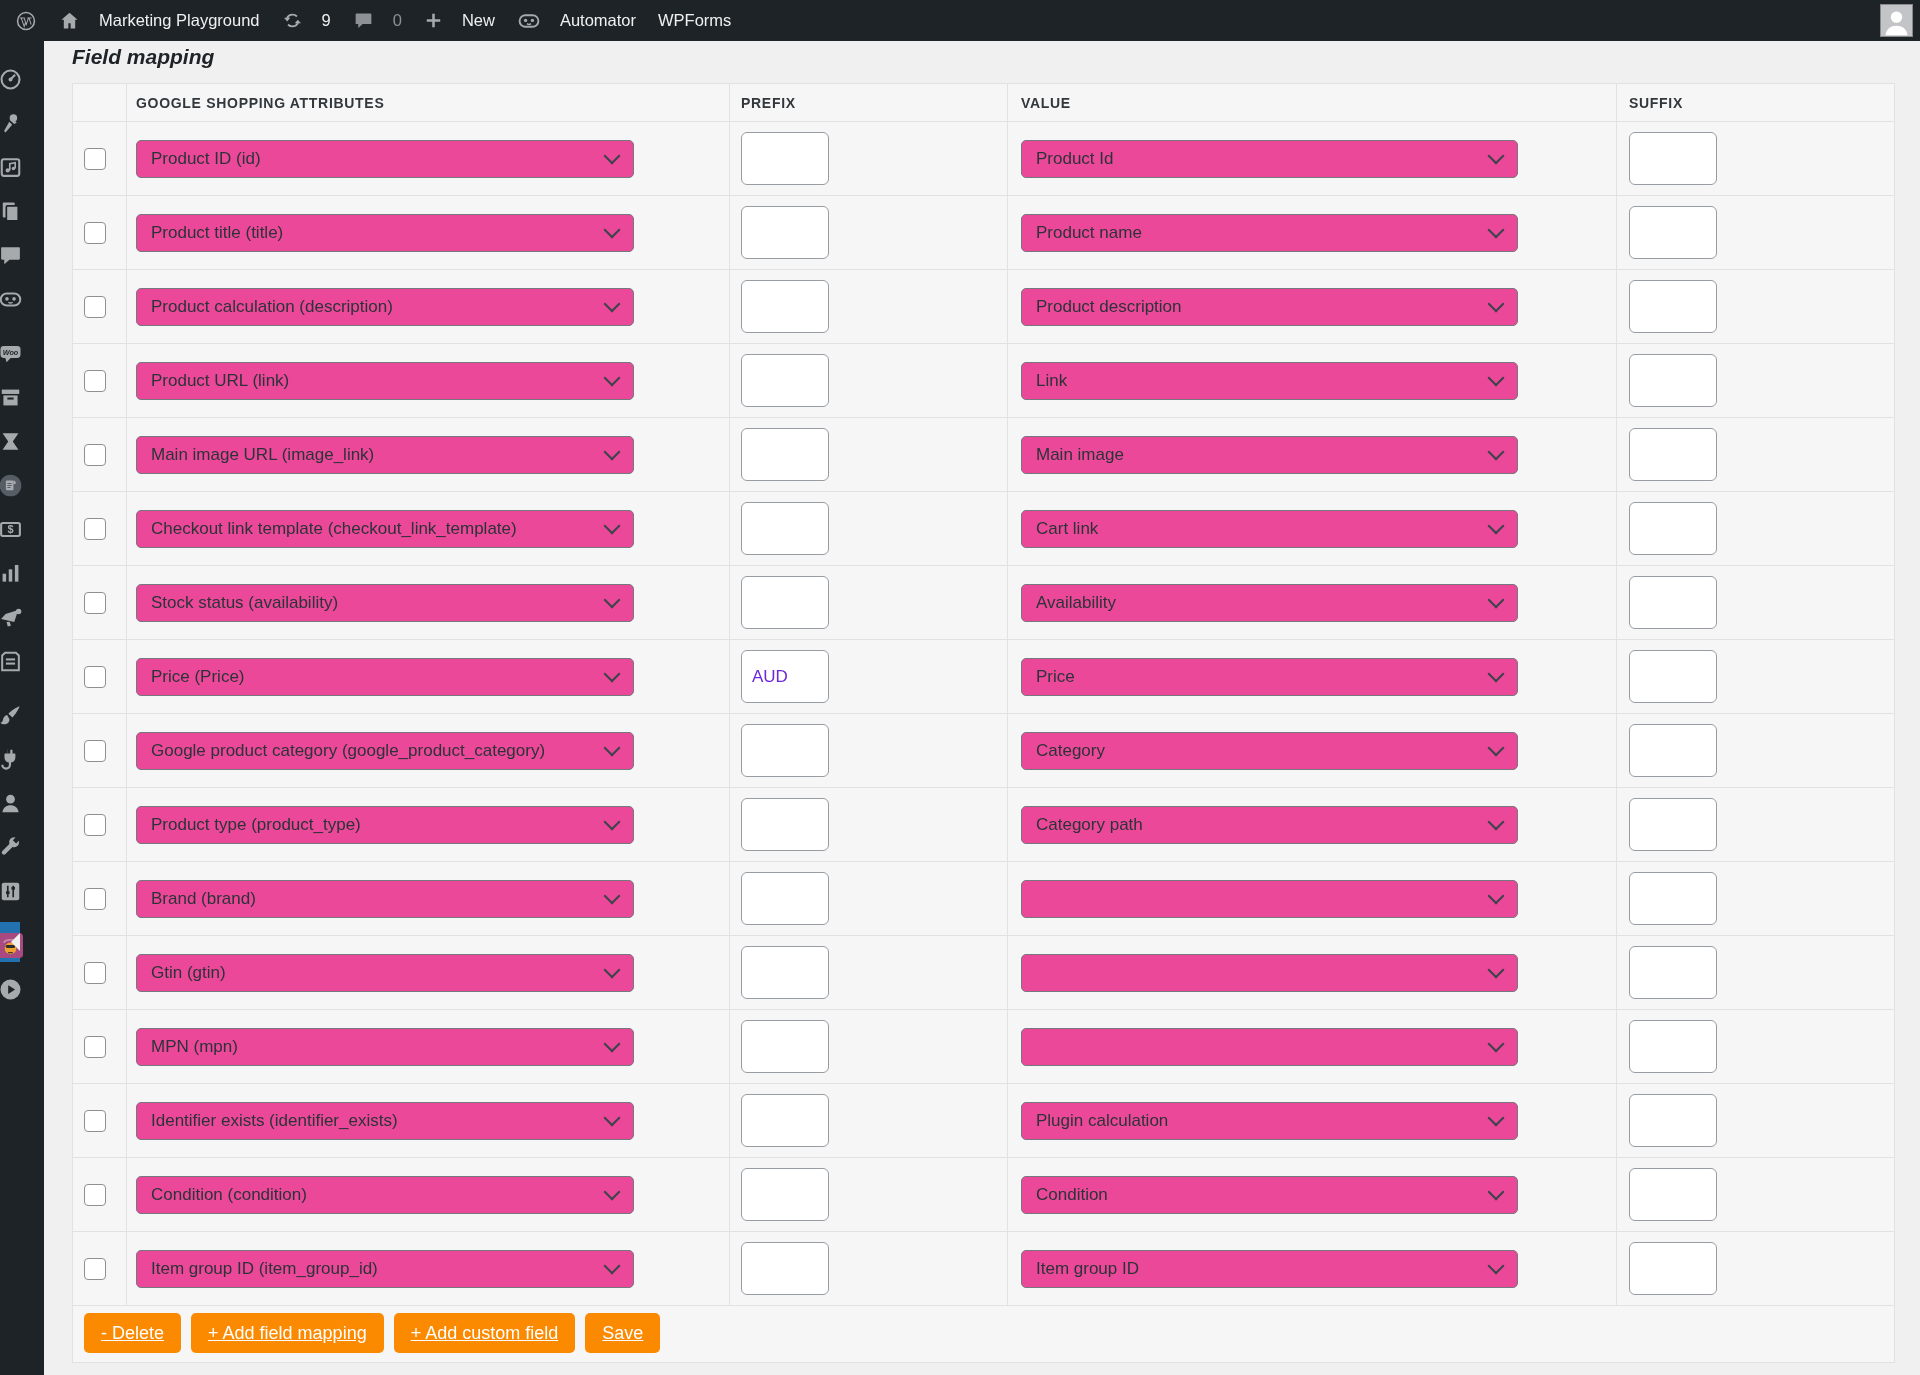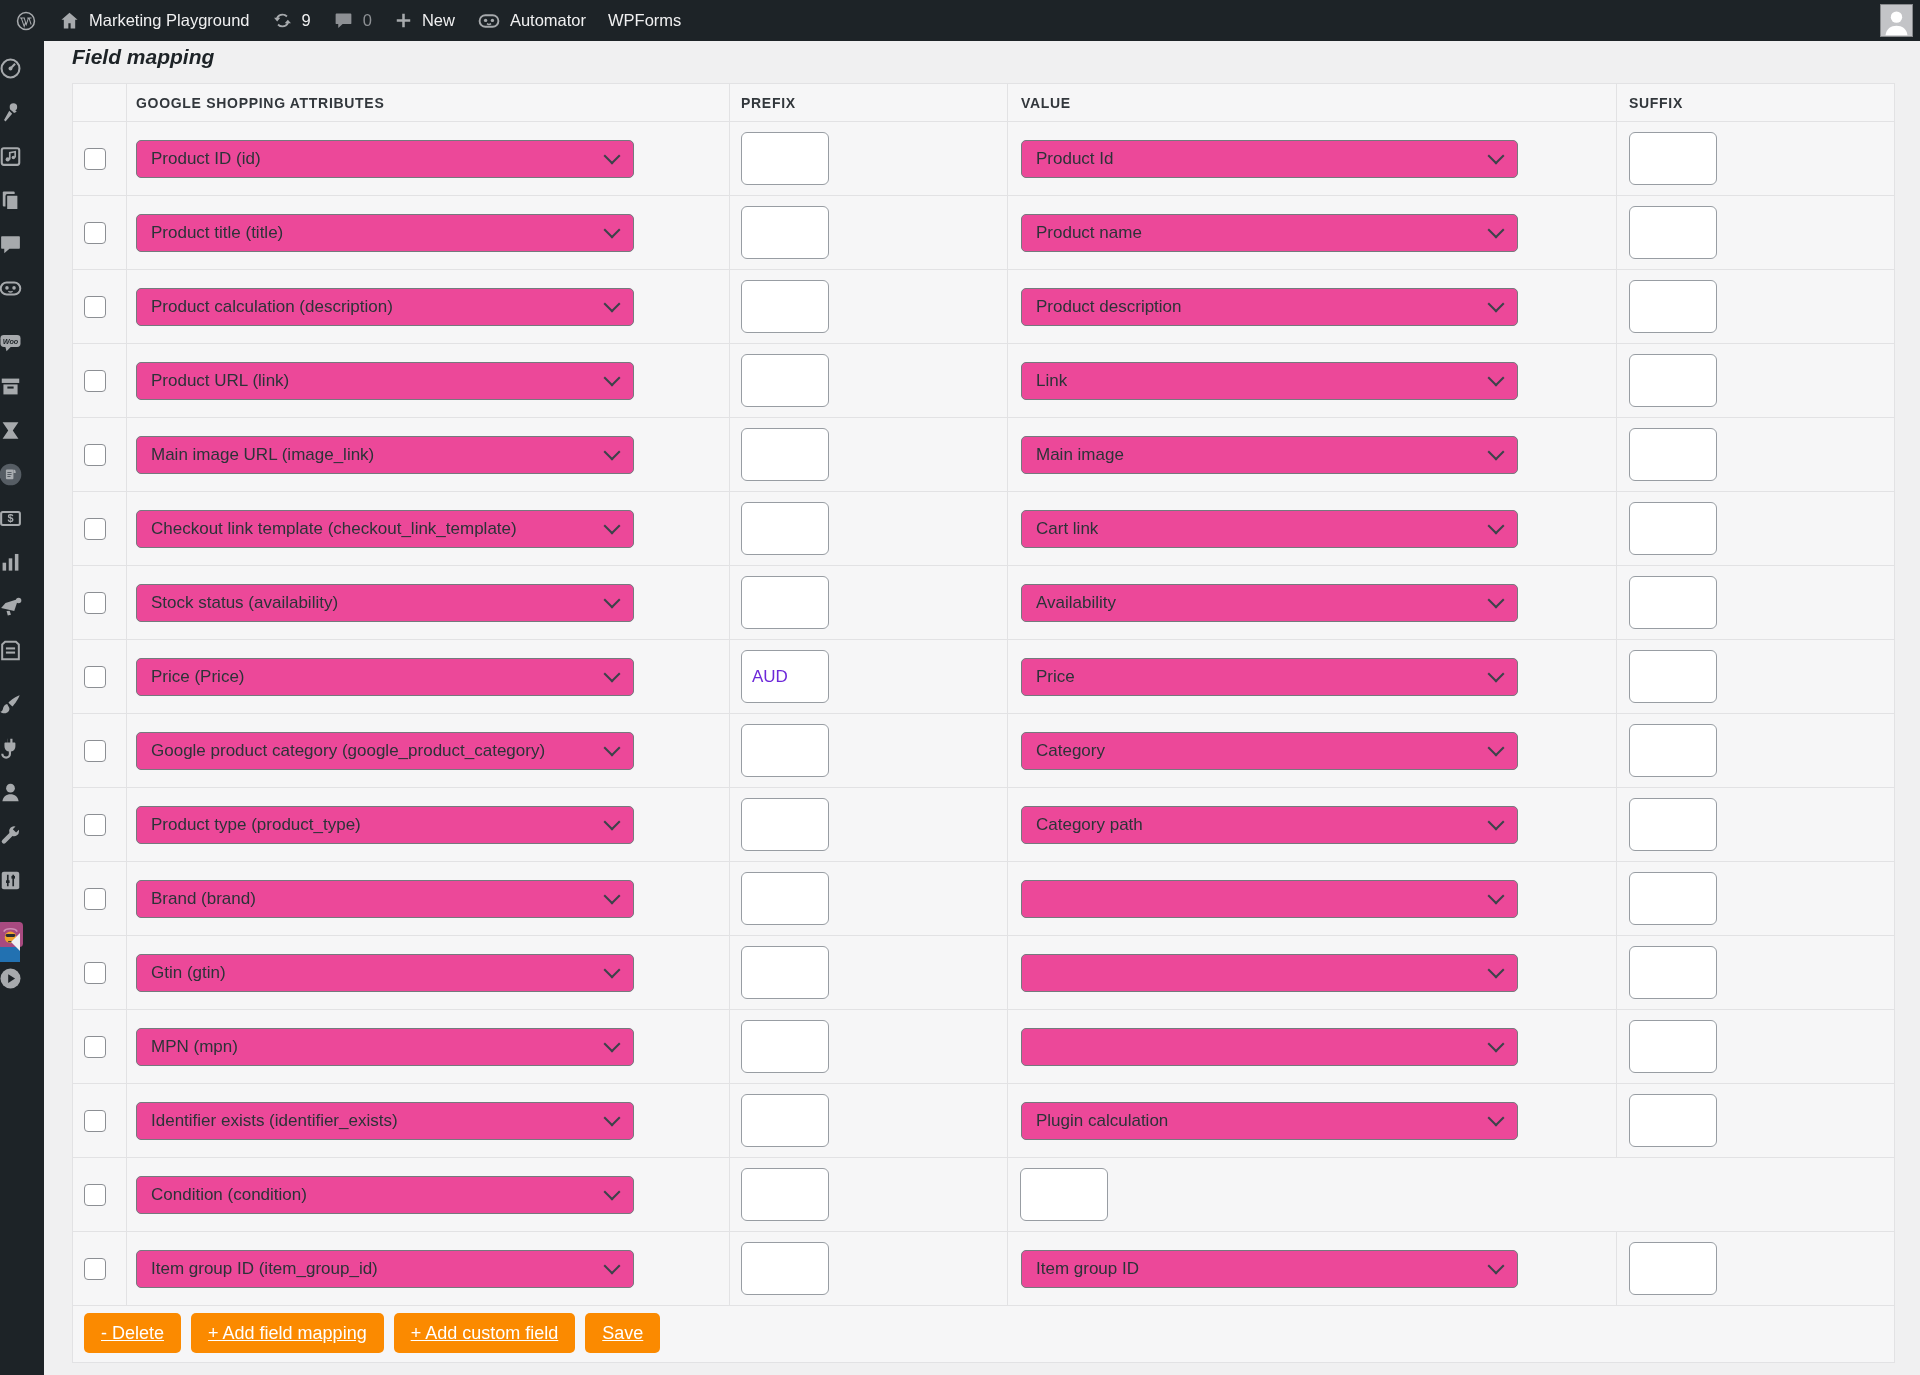--- a/index.html
+++ b/index.html
@@ -7,33 +7,33 @@
     width:1920px;height:1375px;position:relative;overflow:hidden;
     background:#f0f0f1;
     font-family:"Liberation Sans", sans-serif;
     -webkit-font-smoothing:antialiased;
   }
   
   .adminbar{
     height:41px;background:var(--bar-bg,#1d2327);display:flex;align-items:center;
     color:#f0f0f1;font-size:16.5px;position:relative;z-index:10;padding-left:4px;
   }
-  .ab-item{display:flex;align-items:center;gap:9px;padding:0 11px;height:100%;cursor:pointer;}
+  .ab-item{display:flex;align-items:center;gap:19px;padding:0 11px;height:100%;cursor:pointer;}
   .ab-item svg{display:block;}
   .ab-count{color:#f0f0f1;}
   .ab-count.dim{color:#8d9094;}
   .ab-right{margin-left:auto;padding-right:7px;}
   .avatar{width:33px;height:33px;background:#c3c4c7;border:1px solid #87898c;box-sizing:border-box;
     display:flex;align-items:flex-end;justify-content:center;overflow:hidden;}
   
   .sidebar{
     position:absolute;left:0;top:41px;bottom:0;width:44px;background:var(--bar-bg,#1d2327);
     padding-top:15px;box-sizing:border-box;z-index:9;
   }
-  .sb-item{width:20px;height:40px;margin-bottom:4px;display:flex;align-items:flex-start;justify-content:center;
+  .sb-item{width:20px;height:40px;margin-bottom:4px;display:flex;align-items:flex-end;justify-content:center;
     position:relative;cursor:pointer;}
   .sb-item.gap{margin-top:14px;}
   .sb-item svg{width:25px;height:25px;}
   .sb-item.active{background:var(--active-blue,#2271b1);}
   .sb-item.active::after{
     content:"";position:absolute;right:0;top:50%;transform:translateY(-50%);
     border-top:9px solid transparent;border-bottom:9px solid transparent;border-right:9px solid #f0f0f1;
   }
   
   .content{margin-left:44px;padding:0 25px 0 28px;}
@@ -615,20 +615,26 @@
      </div>
      <div class="c attr-col">
        <div class="sel">
          <span class="sel-t">Condition (condition)</span>
          <span class="chev"></span>
        </div>
      </div>
      <div class="c pre-col">
        <input class="txt" type="text" value="" style="">
      </div>
+     <div class="c val-col">
+       <div class="sel">
+         <span class="sel-t">Condition</span>
+         <span class="chev"></span>
+       </div>
+     </div>
      <div class="c suf-col">
        <input class="txt" type="text" value="" style="">
      </div>
         </div>
         <div class="row trow">
           <div class="c cb-col">
        <span class="cb"></span>
      </div>
      <div class="c attr-col">
        <div class="sel">

